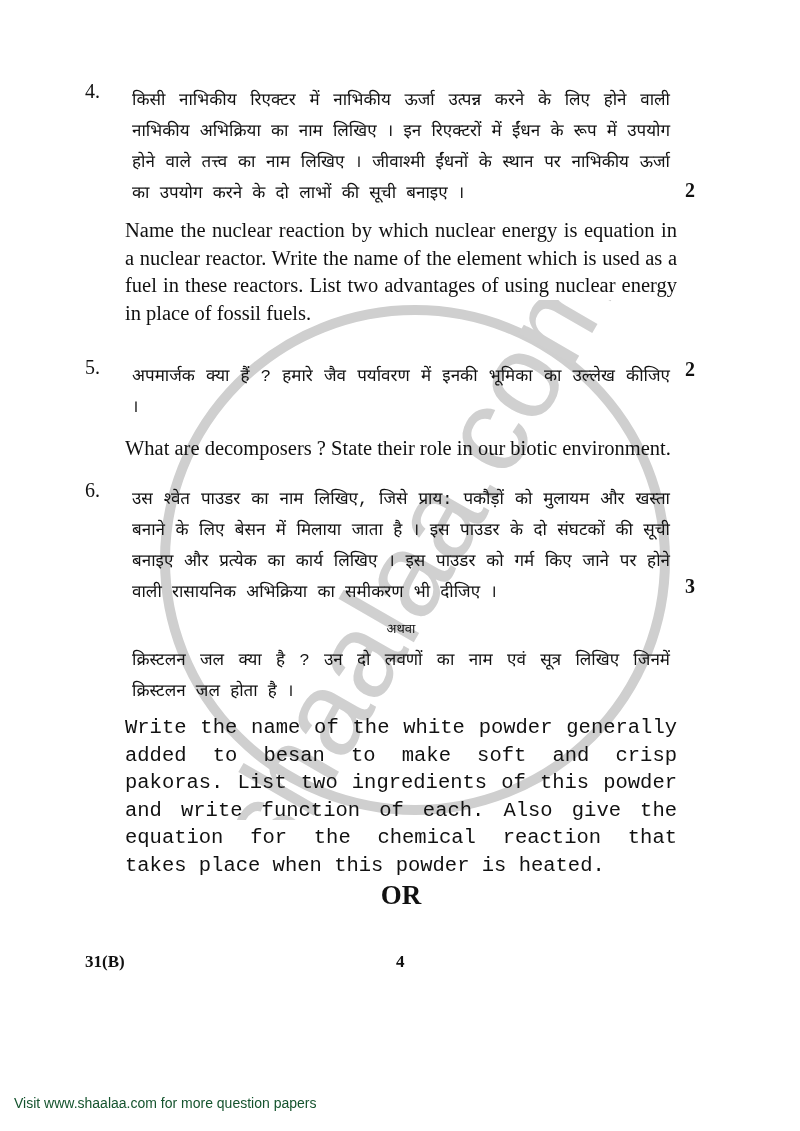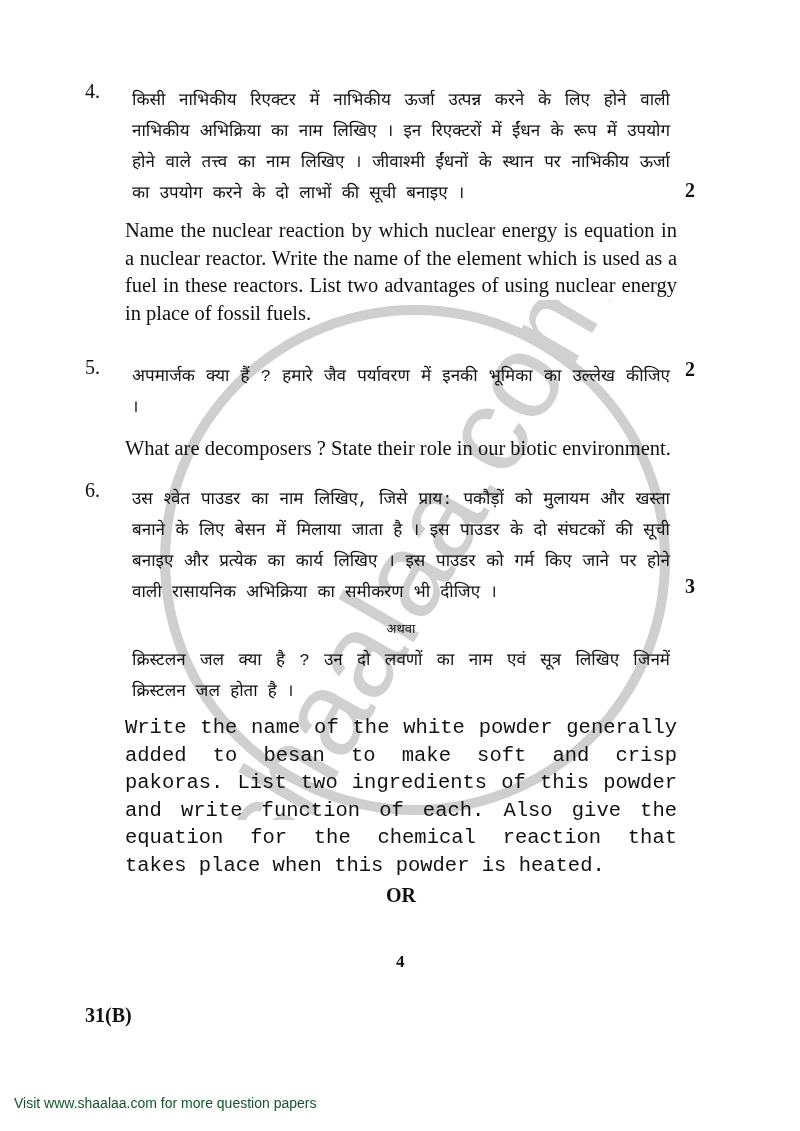--- a/index.html
+++ b/index.html
@@ -18,22 +18,22 @@
     .qbody { margin-left: 40px; width: 552px; }
     .hi {
       font-family: Liberation Mono, monospace; font-size: 17px; line-height: 31px;
       text-align: justify; text-align-last: left; margin: 7px;
     }
     .en {
       font-size: 20.5px; line-height: 27.5px; text-align: justify; margin: 0;
     }
     .marks { position: absolute; right: 0; font-weight: bold; font-size: 20px; }
     .center-hi { text-align: center; font-family: "DejaVu Sans", sans-serif; font-size: 13px; margin: 0; line-height: 28px; }
-    .center-en { text-align: center; font-weight: bold; font-size: 20px; margin: 0; line-height: 28px; }
-    .footer-code { position: absolute; left: 85px; top: 1004px; font-weight: bold; font-size: 20px; }
+    .center-en { text-align: center; font-weight: bold; font-size: 27px; margin: 0; line-height: 28px; }
+    .footer-code { position: absolute; left: 85px; top: 952px; font-weight: bold; font-size: 17px; }
     .footer-page { position: absolute; left: 396px; top: 952px; font-weight: bold; font-size: 17px; }
     .visit {
       position: absolute; left: 14px; top: 1095px;
       font-family: "Liberation Sans", sans-serif; font-size: 14px; color: #14532d;
     }
   </style>
 </head>
 <body>
 
 <div class="page">

